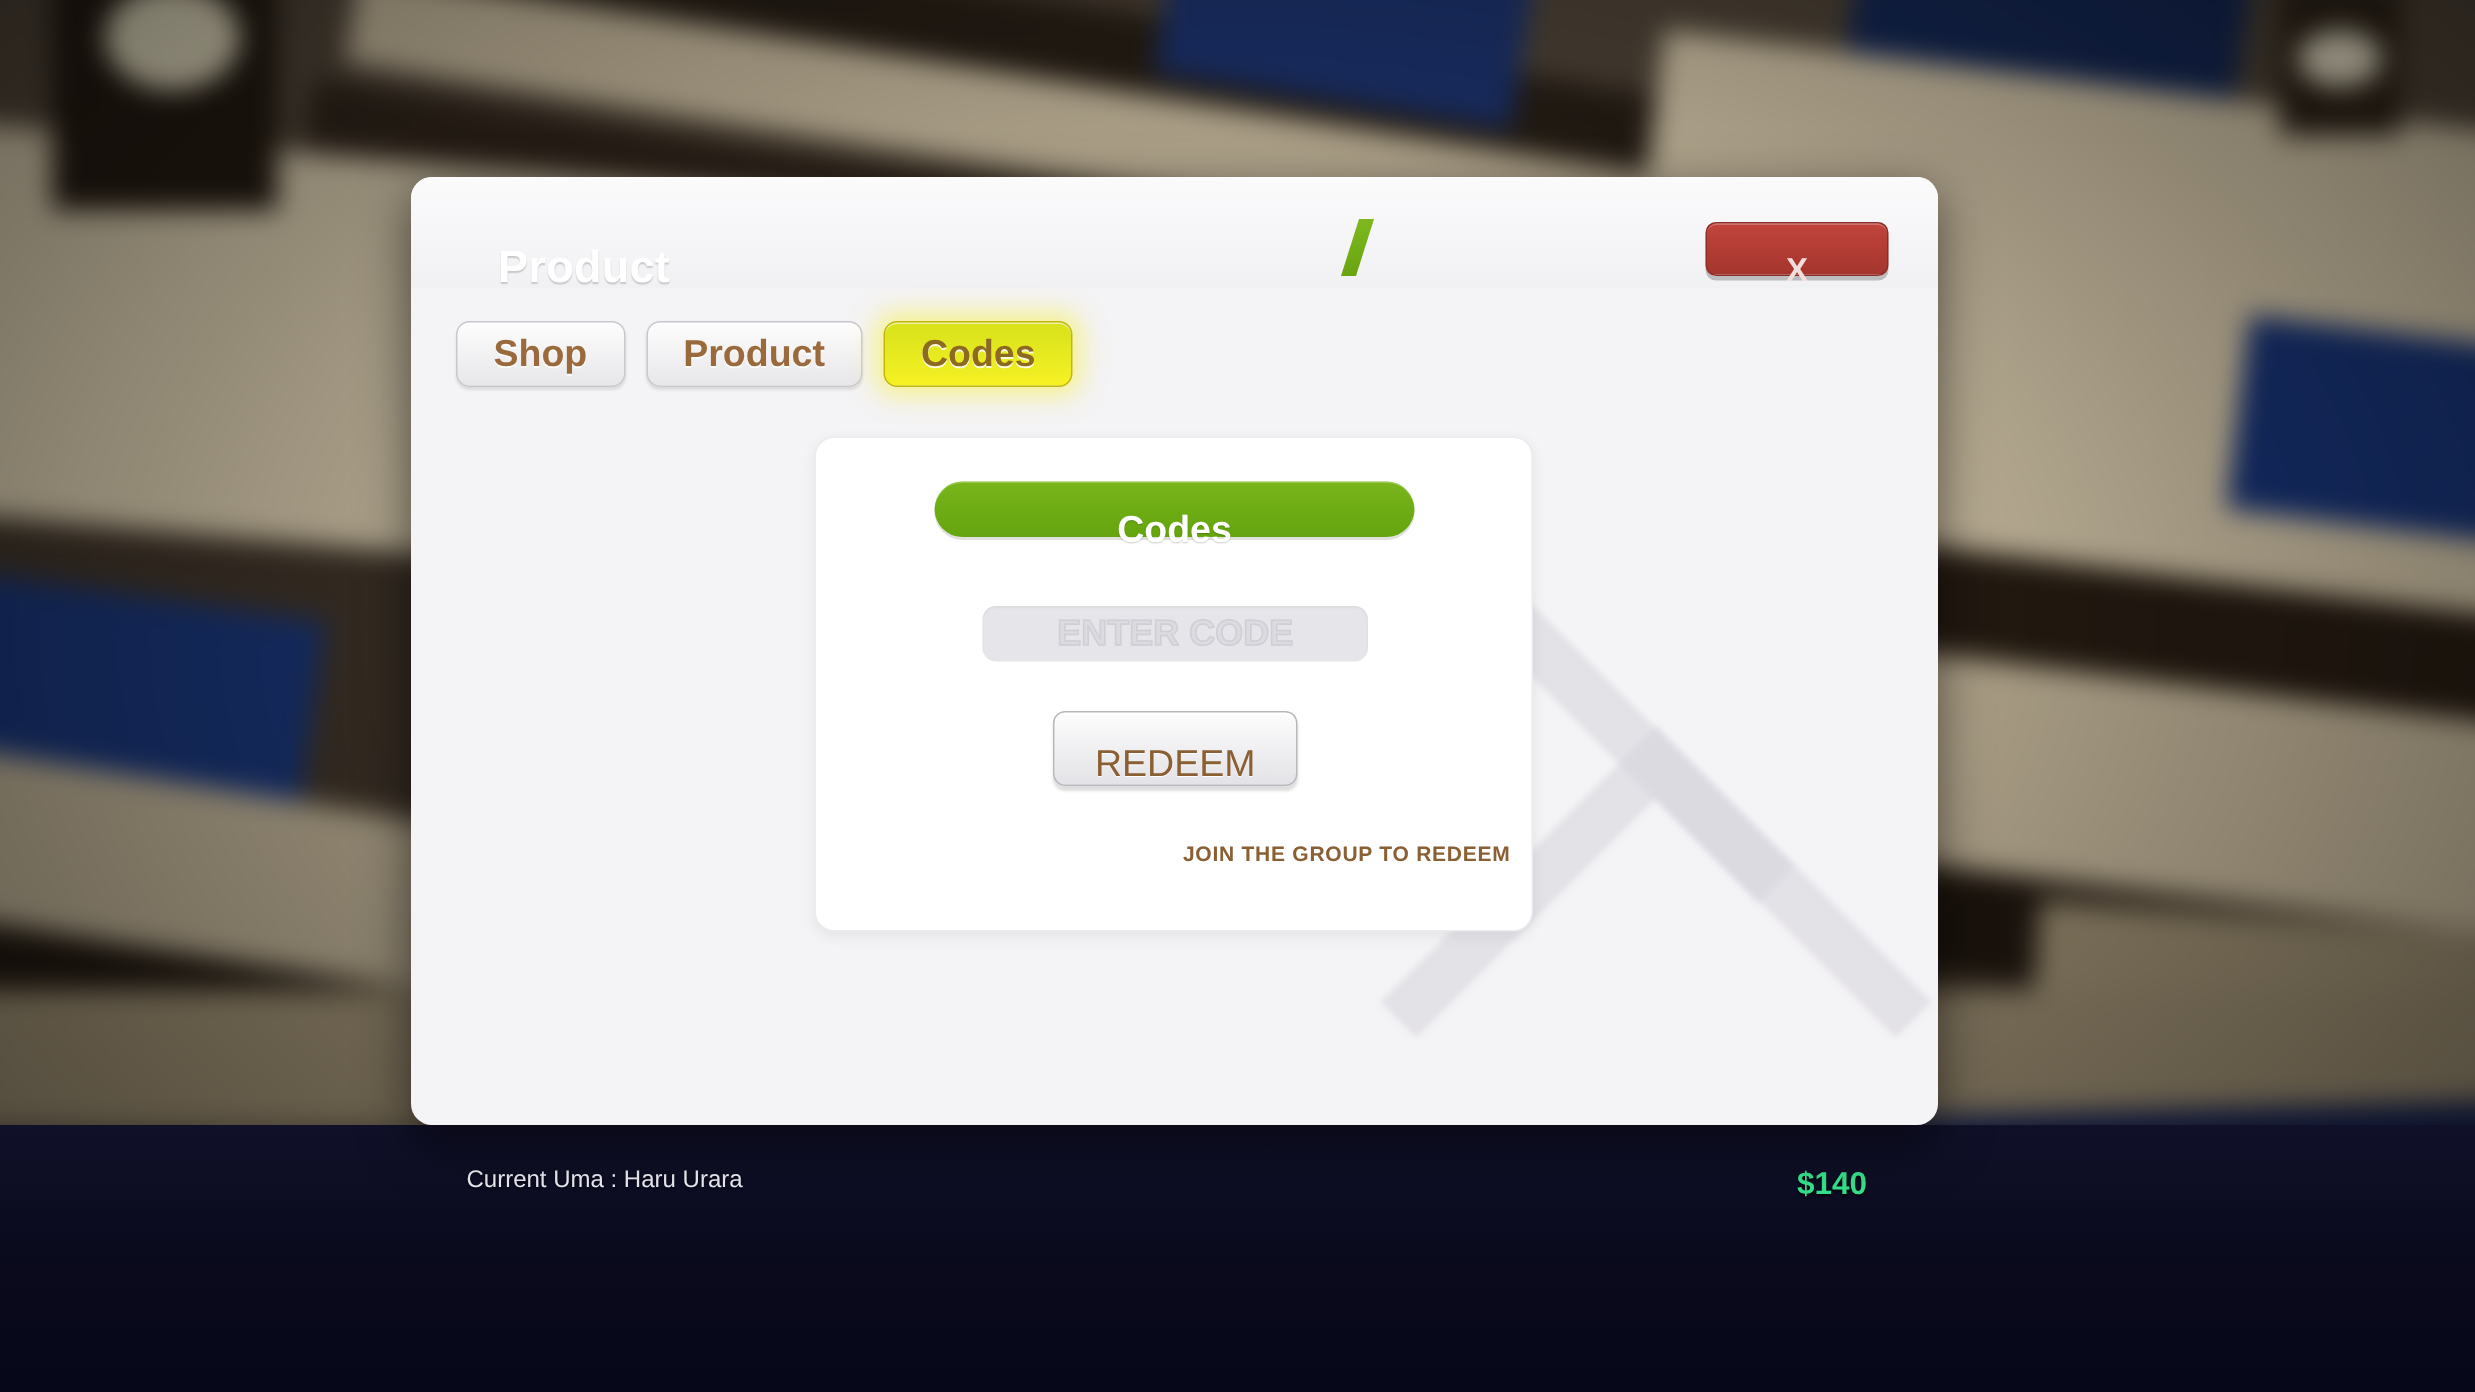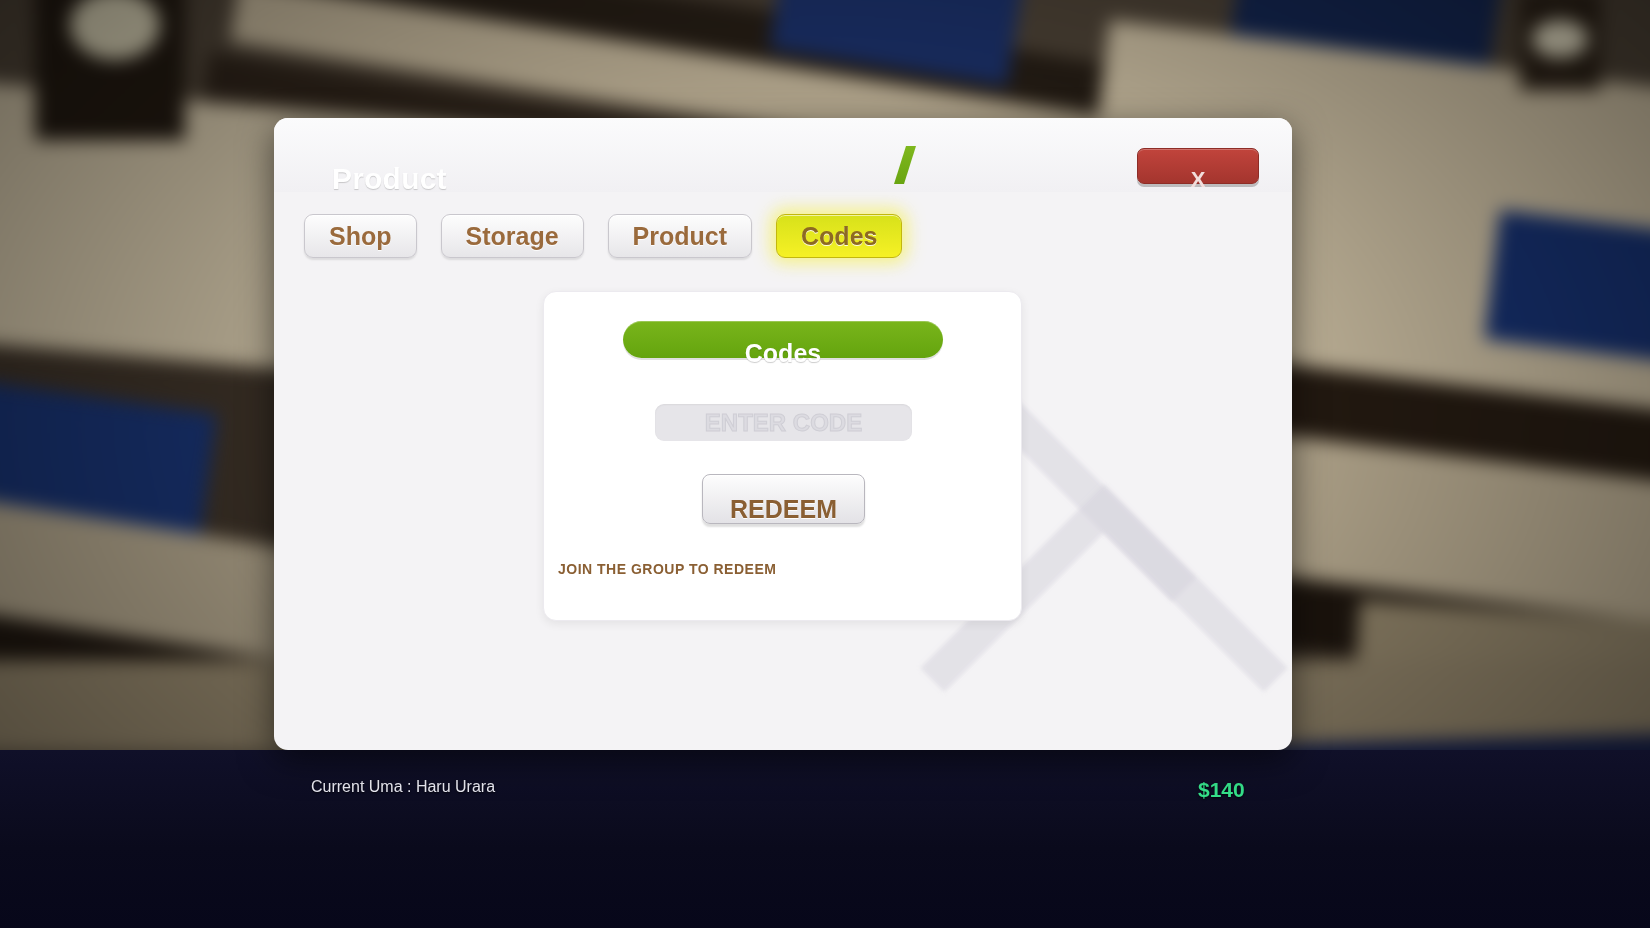--- a/index.html
+++ b/index.html
@@ -86,21 +86,21 @@
     color:#f2dedc;
     font-size:22px; font-weight:bold;
     line-height:34px; text-align:center;
     cursor:pointer;
     z-index:4;
   }
 
   
   .tabs {
     position:absolute; left:0; top:82px; width:100%;
-    display:flex; gap:24px;
+    display:flex; gap:14px;
     padding-left:30px;
     z-index:3;
   }
   .tab {
     height:44px;
     padding:0 24px;
     display:flex; align-items:center; justify-content:center;
     background:linear-gradient(#fdfdfd,#e7e6e9);
     border:1px solid #c9c7cd;
     border-radius:9px;
@@ -159,28 +159,28 @@
     opacity:1;
   }
   .redeem-btn {
     position:absolute; left:158px; top:182px;
     width:163px; height:50px;
     background:linear-gradient(#fdfdfd,#e3e2e6);
     border:1px solid #b9b7be;
     border-radius:8px;
     box-shadow:0 3px 2px rgba(0,0,0,.13), inset 0 1px 0 #ffffff;
     color:#8a5f33;
-    font-size:25px; font-weight:bold;
+    font-size:25px; font-weight:normal;
     line-height:40px; text-align:center;
     text-shadow:0 1px 0 rgba(255,255,255,.9);
     cursor:pointer;
   }
   .join-note {
     position:absolute; left:0; top:255px; width:100%;
-    text-align:left;
+    text-align:right;
     font-size:14px; font-weight:bold;
     letter-spacing:.5px;
     color:#8a5f33;
   }
 
   
   #hud {
     position:absolute; left:0; bottom:0; width:100%; height:178px;
     background:linear-gradient(180deg,#101029 0%, #0a0a1c 55%, #07071a 100%);
     z-index:10;
@@ -252,21 +252,20 @@
 
   <div class="titlebar"></div>
   <div class="titlebanner"></div>
   <div class="title-slash"></div>
   <div class="title-text">Product</div>
 
   <div class="close-btn">X</div>
 
   <div class="tabs">
     <div class="tab">Shop</div>
-    <div class="tab">Storage</div>
     <div class="tab">Product</div>
     <div class="tab active">Codes</div>
   </div>
 
   <div class="card">
     <div class="card-header">Codes</div>
 
     <input class="code-input" type="text" placeholder="ENTER CODE" style="">
 
     <div class="redeem-btn">REDEEM</div>

